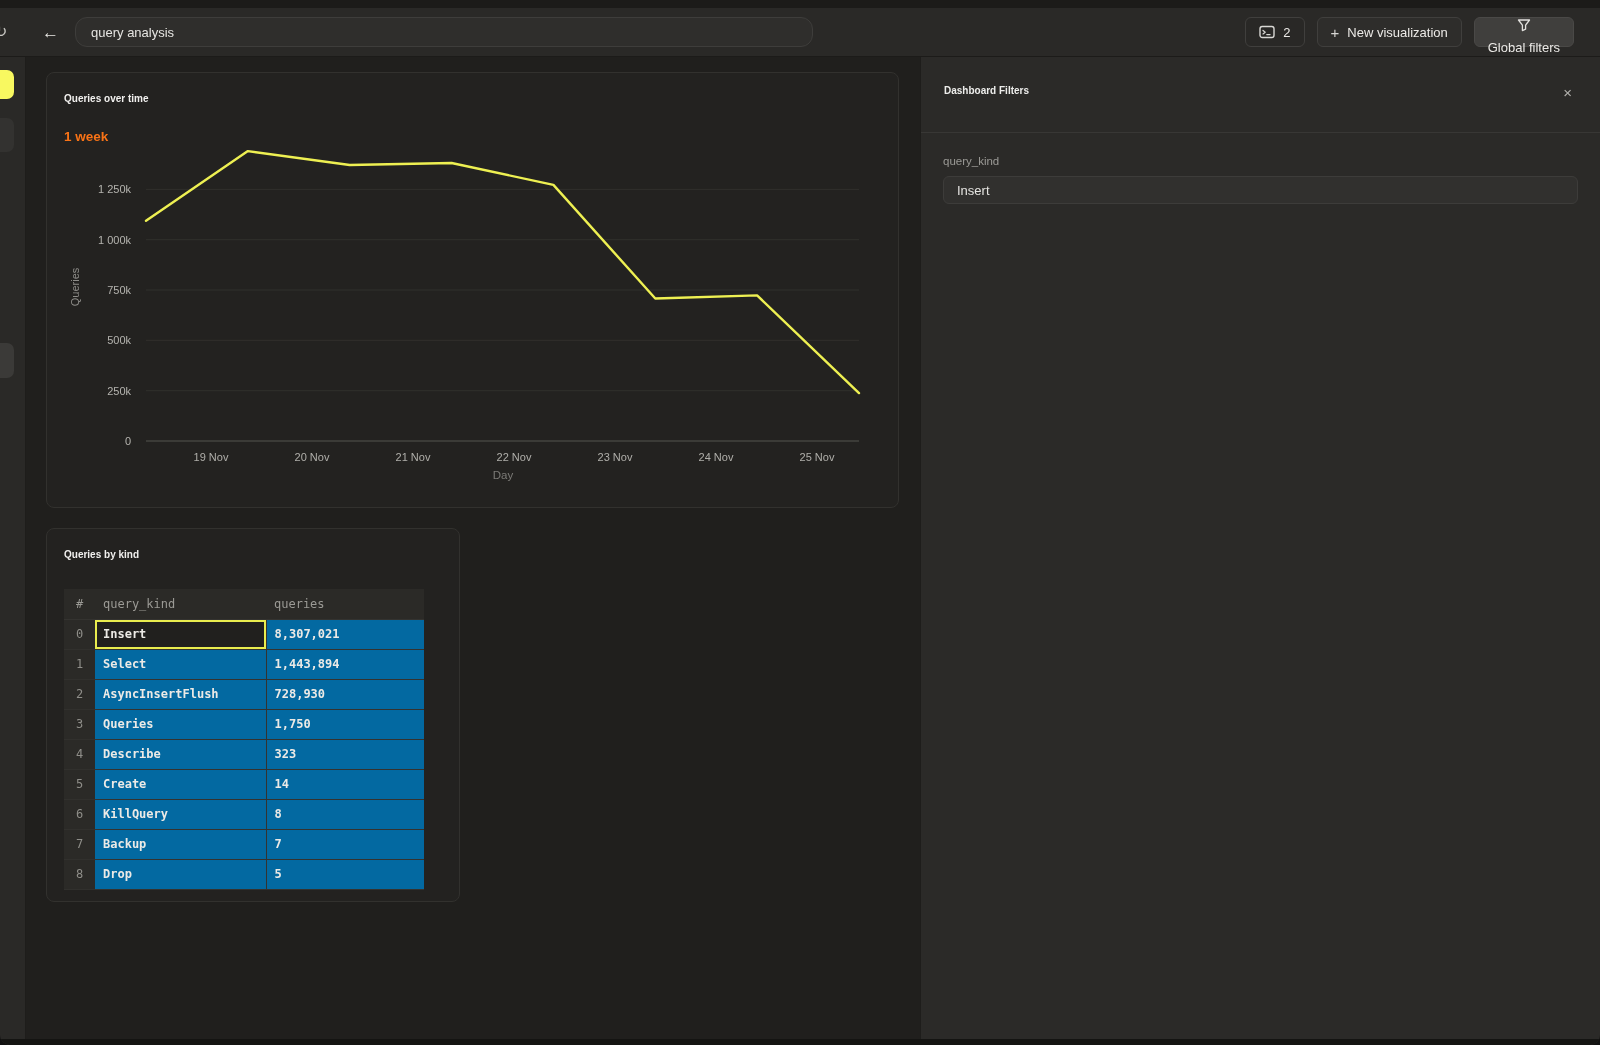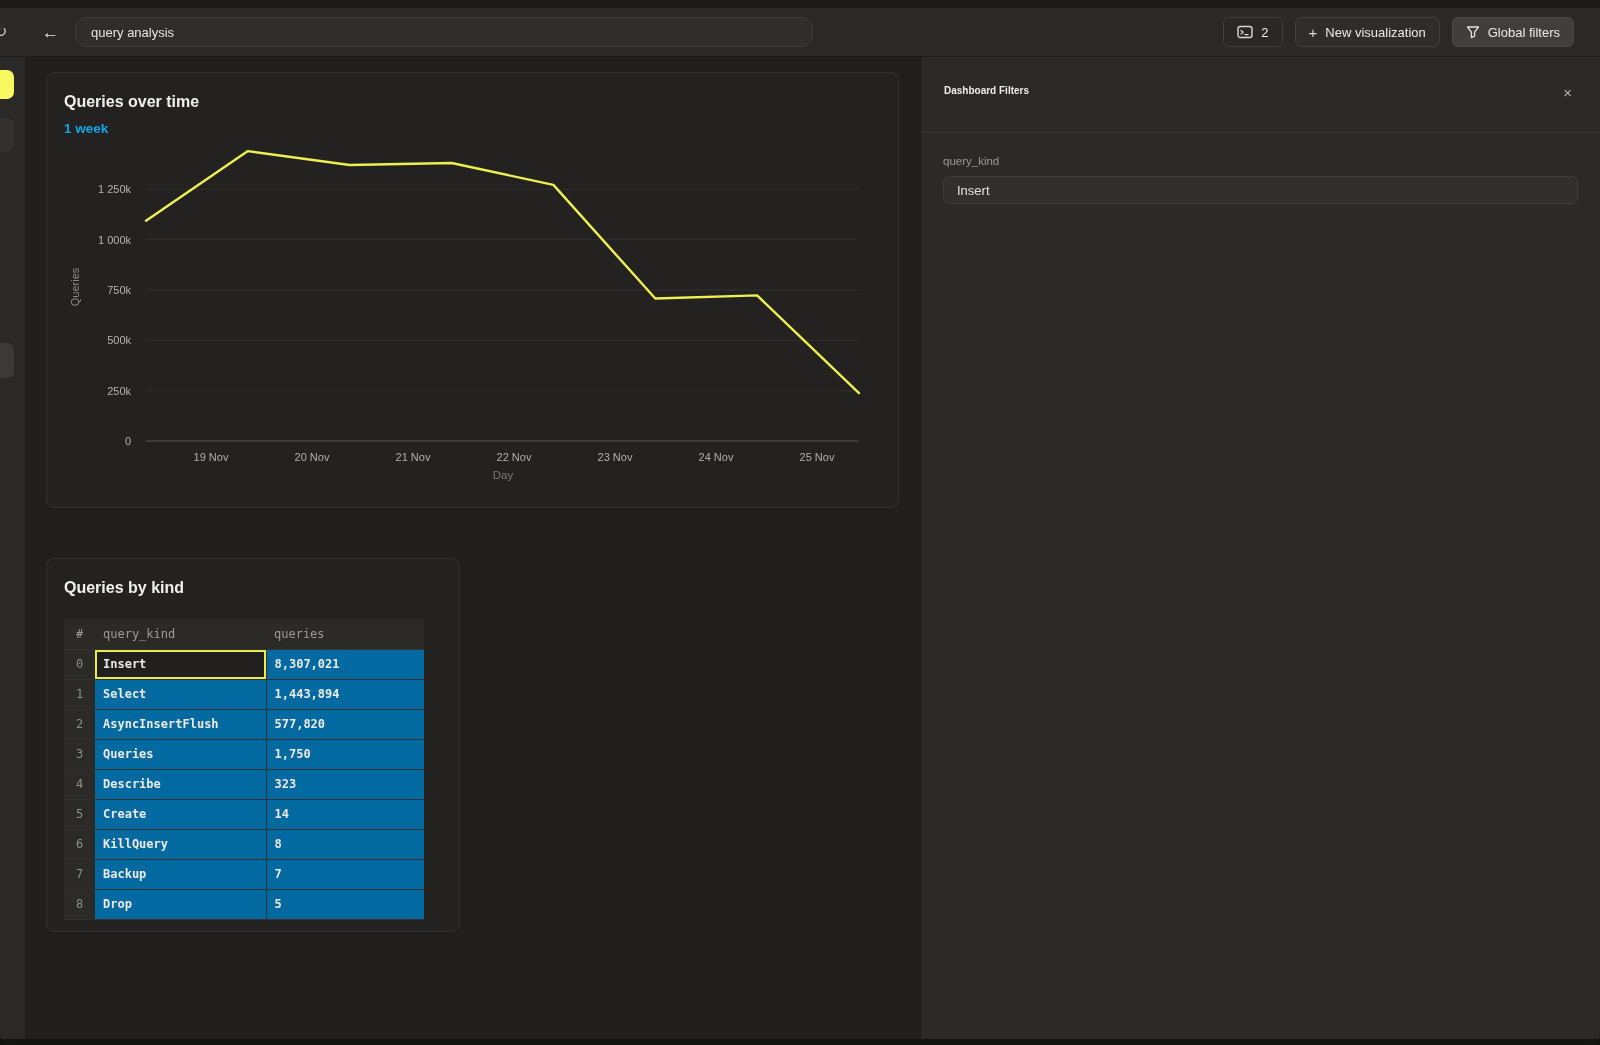--- a/index.html
+++ b/index.html
@@ -16,41 +16,41 @@
   .back-btn{margin-left:38px;background:none;border:none;color:#e8e7e4;font-size:17px;
             cursor:pointer;padding:2px 4px;line-height:1;}
   .title-input{margin-left:12px;width:738px;height:30px;background:#2f2e2c;
                border:1px solid #3e3d3b;border-radius:12px;color:#e6e5e2;font-size:13px;
                padding:0 15px;outline:none;font-family:"Liberation Sans",sans-serif;}
   .topbar-actions{margin-left:auto;display:flex;align-items:center;gap:12px;padding-right:26px;}
   .tb-btn{height:30px;display:flex;align-items:center;gap:8px;border-radius:6px;
           font-size:13px;color:#eceae7;padding:0 13px;cursor:pointer;border:1px solid #403f3d;
           background:#292826;font-family:"Liberation Sans",sans-serif;}
   .tb-btn.raised{background:#2e2d2b;}
-  .tb-btn.active{background:#403f3d;border-color:#4a4947;}
+  .tb-btn.active{background:#403f3d;border-color:#4a4947;flex-direction:column;}
   .tb-btn svg{display:block;}
   .plus-glyph{font-size:15px;color:#d8d7d4;line-height:1;}
   
   .body{position:relative;display:flex;height:988px;}
   .sidebar{position:relative;width:26px;background:#2a2927;border-right:1px solid #1e1d1b;
            overflow:hidden;}
   .side-pill{position:absolute;left:-10px;width:24px;border-radius:7px;cursor:pointer;}
   .pill-active{top:13px;height:29px;}
   .pill-g1{top:61px;height:34px;background:#333230;}
   .pill-g2{top:286px;height:35px;background:#3b3a38;}
   .main{position:relative;width:894px;background:#201f1d;}
   
   .card{position:absolute;background:#232220;border:1px solid #32312e;border-radius:8px;}
   .chart-card{left:20px;top:15px;width:853px;height:436px;}
-  .card-title{position:absolute;left:17px;top:20px;font-size:16px;font-weight:700;color:#f1f0ee;}
-  .card-subtitle{position:absolute;left:17px;top:48px;font-size:13.5px;font-weight:700;color:#0ea5e9;}
+  .card-title{position:absolute;left:17px;top:20px;font-size:10px;font-weight:700;color:#f1f0ee;}
+  .card-subtitle{position:absolute;left:17px;top:56px;font-size:13.5px;font-weight:700;color:#f97316;}
   .chart-svg{position:absolute;left:0;top:0;width:851px;height:434px;
              font-family:"Liberation Sans",sans-serif;}
   
-  .table-card{left:20px;top:471px;width:414px;height:374px;margin-top:30px;}
+  .table-card{left:20px;top:471px;width:414px;height:374px;}
   .qtable{position:absolute;left:17px;top:60px;border-collapse:collapse;
           font-family:"DejaVu Sans Mono",monospace;font-size:12px;table-layout:fixed;}
   .qtable th,.qtable td{height:30px;padding:0 8px;overflow:hidden;white-space:nowrap;}
   .qtable thead th{background:#2b2a27;color:#9b9a95;font-weight:400;text-align:left;
                    border-bottom:1px solid #343330;}
   .qtable thead th.idx-h{text-align:center;}
   .qtable tbody th.idx{background:#2b2a27;color:#8f8e89;font-weight:400;text-align:center;
                        border-bottom:1px solid #31302d;}
   .qtable td{color:#eceae6;font-weight:700;background:#0369a1;border-bottom:1px solid #343330;
              cursor:default;}
@@ -168,21 +168,21 @@
                 <td>8,307,021</td>
               </tr>
               <tr>
                 <th class="idx">1</th>
                 <td>Select</td>
                 <td>1,443,894</td>
               </tr>
               <tr>
                 <th class="idx">2</th>
                 <td>AsyncInsertFlush</td>
-                <td>577,820</td>
+                <td>728,930</td>
               </tr>
               <tr>
                 <th class="idx">3</th>
                 <td>Queries</td>
                 <td>1,750</td>
               </tr>
               <tr>
                 <th class="idx">4</th>
                 <td>Describe</td>
                 <td>323</td>

